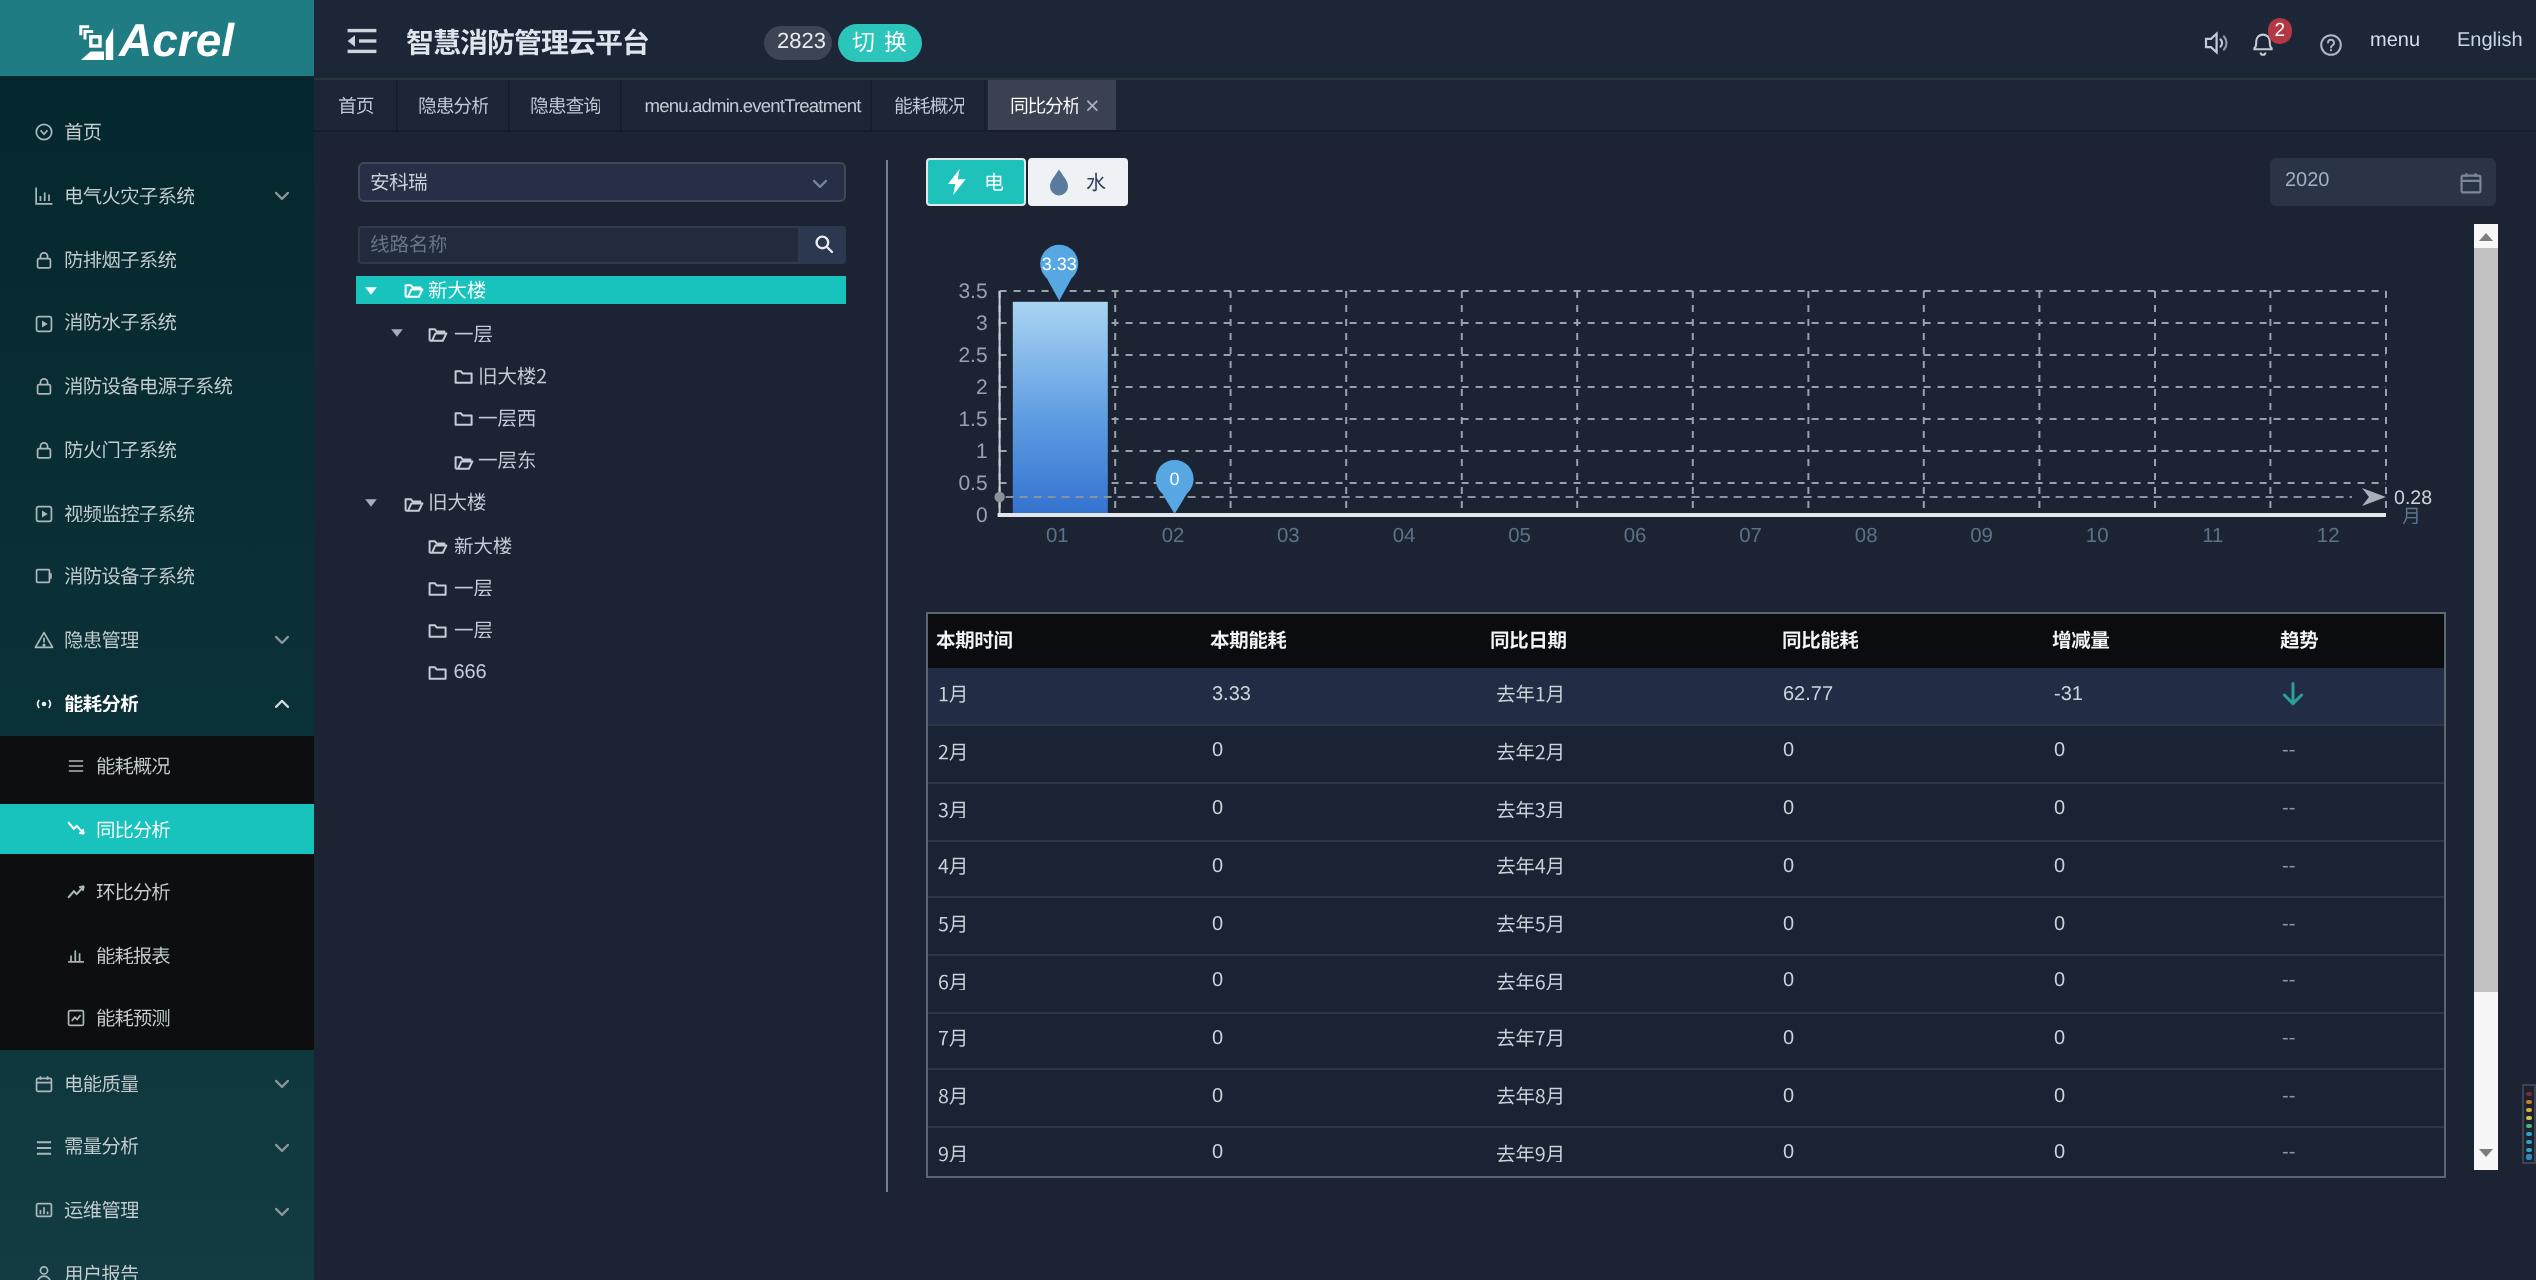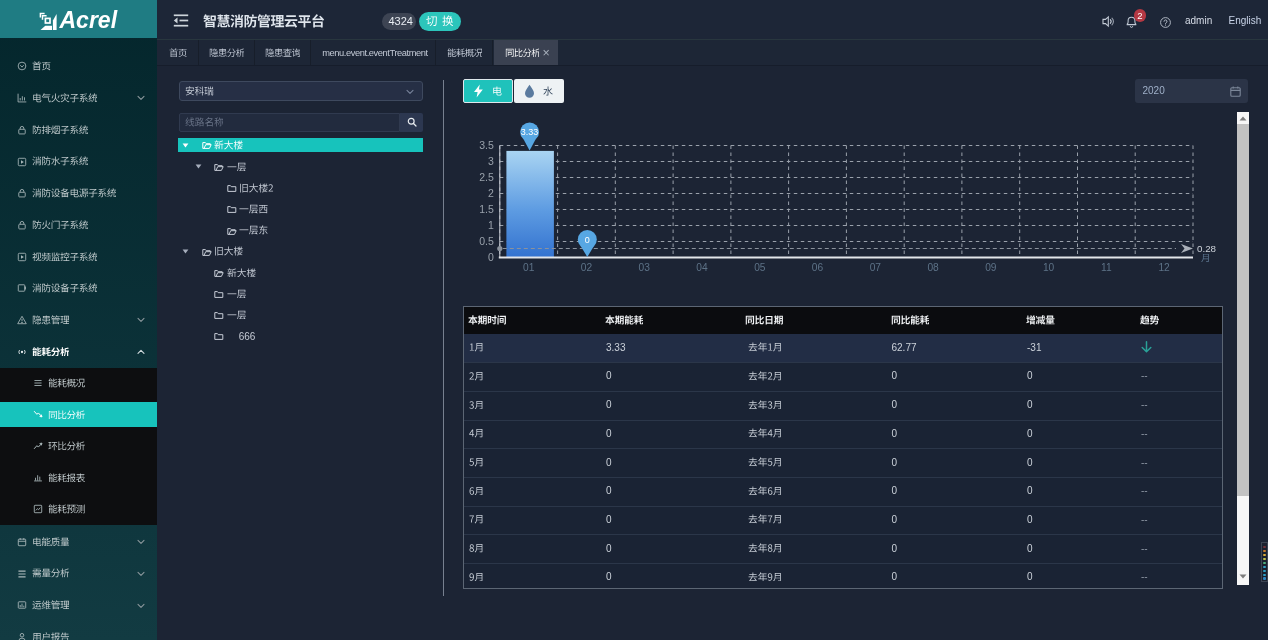--- a/index.html
+++ b/index.html
@@ -364,21 +364,21 @@
     <use href="#g6167b" x="964"></use>
     <use href="#g6d88b" x="1928"></use>
     <use href="#g9632b" x="2892"></use>
     <use href="#g7ba1b" x="3856"></use>
     <use href="#g7406b" x="4820"></use>
     <use href="#g4e91b" x="5784"></use>
     <use href="#g5e73b" x="6748"></use>
     <use href="#g53f0b" x="7712"></use>
   </svg>
 <div style="position:absolute;left:381.5px;top:13px;width:34.5px;height:16.5px;background:#3d4453;border-radius:8.5px;"></div>
-<div style="position:absolute;font-family:'Liberation Sans',sans-serif;font-size:11.0px;color:#e8ecf2;line-height:13.2px;white-space:pre;left:388.5px;top:14.9px;">4324</div>
+<div style="position:absolute;font-family:'Liberation Sans',sans-serif;font-size:11.0px;color:#e8ecf2;line-height:13.2px;white-space:pre;left:388.5px;top:14.9px;">2823</div>
 <div style="position:absolute;left:418.5px;top:11.5px;width:42.5px;height:19.5px;background:#2cc5bb;border-radius:10px;"></div>
 <svg style="position:absolute;left:425.5px;top:15.2px;" width="32.00" height="11.50" viewBox="0 -880 2783 1000" fill="#ffffff">
     <use href="#g5207" x="0"></use>
     <use href="#g6362" x="1391"></use>
   </svg>
 <svg style="position:absolute;left:1101.5px;top:14.5px" width="13" height="13" viewBox="0 0 13 13" fill="none" stroke="#c3cbd6" stroke-width="1.1">
     <path d="M1 4.4 H3.5 L6.3 1.9 V11.1 L3.5 8.6 H1 Z"></path>
     <path d="M8.3 4.7 a2.6 2.6 0 0 1 0 3.6" stroke-linecap="round"></path>
     <path d="M10 3.2 a5 5 0 0 1 0 6.6" stroke-linecap="round" opacity="0.7"></path>
   </svg>
@@ -386,21 +386,21 @@
     <path d="M1.2 8.6 V8.1 C1.9 7.6 2.1 6.8 2.1 5.8 V4.7 A3.4 3.4 0 0 1 8.9 4.7 V5.8 C8.9 6.8 9.1 7.6 9.8 8.1 V8.6 Z"></path>
     <path d="M4.3 10.2 a1.2 1.2 0 0 0 2.4 0" stroke-width="1"></path>
   </svg>
 <div style="position:absolute;left:1133.5px;top:9px;width:12.6px;height:12.6px;border-radius:6.5px;background:#b43843;"></div>
 <div style="position:absolute;font-family:'Liberation Sans',sans-serif;font-size:9.5px;color:#ffffff;line-height:11.4px;white-space:pre;left:1137.2px;top:9.9px;">2</div>
 <svg style="position:absolute;left:1160px;top:17px" width="11" height="11" viewBox="0 0 11 11" fill="none" stroke="#aeb6c2" stroke-width="1">
     <circle cx="5.5" cy="5.5" r="4.9"></circle>
     <path d="M4 4.3 a1.5 1.5 0 1 1 2.1 1.5 c-0.45 0.2 -0.6 0.45 -0.6 1" stroke-linecap="round"></path>
     <circle cx="5.5" cy="8.1" r="0.55" fill="#aeb6c2" stroke="none"></circle>
   </svg>
-<div style="position:absolute;font-family:'Liberation Sans',sans-serif;font-size:10.0px;color:#d7dde8;line-height:12.0px;white-space:pre;left:1185.0px;top:14.8px;">admin</div>
+<div style="position:absolute;font-family:'Liberation Sans',sans-serif;font-size:10.0px;color:#d7dde8;line-height:12.0px;white-space:pre;left:1185.0px;top:14.8px;">menu</div>
 <div style="position:absolute;font-family:Liberation Sans, sans-serif;font-size:10.0px;color:#c9d4e8;line-height:12.0px;white-space:pre;left:1228.5px;top:14.8px;">English</div>
 <div style="position:absolute;left:157px;top:40px;width:1111px;height:26px;background:#1d2636;border-bottom:1px solid #161d2b;box-sizing:border-box;"></div>
 <div style="position:absolute;left:493.5px;top:40px;width:64.5px;height:25px;background:#3a4151;"></div>
 <div style="position:absolute;left:198.0px;top:40px;width:1px;height:25px;background:#171e2a;"></div>
 <div style="position:absolute;left:253.6px;top:40px;width:1px;height:25px;background:#171e2a;"></div>
 <div style="position:absolute;left:309.5px;top:40px;width:1px;height:25px;background:#171e2a;"></div>
 <div style="position:absolute;left:434.5px;top:40px;width:1px;height:25px;background:#171e2a;"></div>
 <div style="position:absolute;left:491.5px;top:40px;width:1px;height:25px;background:#171e2a;"></div>
 <svg style="position:absolute;left:169.2px;top:48.2px;" width="17.77" height="9.40" viewBox="0 -880 1890 1000" fill="#c3cad6">
     <use href="#g9996" x="0"></use>
@@ -411,21 +411,21 @@
     <use href="#g60a3" x="945"></use>
     <use href="#g5206" x="1890"></use>
     <use href="#g6790" x="2835"></use>
   </svg>
 <svg style="position:absolute;left:264.7px;top:48.2px;" width="35.53" height="9.40" viewBox="0 -880 3780 1000" fill="#c3cad6">
     <use href="#g9690" x="0"></use>
     <use href="#g60a3" x="945"></use>
     <use href="#g67e5" x="1890"></use>
     <use href="#g8be2" x="2835"></use>
   </svg>
-<div style="position:absolute;font-family:'Liberation Sans',sans-serif;font-size:9.3px;color:#c3cad6;line-height:11.2px;white-space:pre;left:322.3px;top:47.7px;letter-spacing:-0.42px;">menu.event.eventTreatment</div>
+<div style="position:absolute;font-family:'Liberation Sans',sans-serif;font-size:9.3px;color:#c3cad6;line-height:11.2px;white-space:pre;left:322.3px;top:47.7px;letter-spacing:-0.42px;">menu.admin.eventTreatment</div>
 <svg style="position:absolute;left:446.5px;top:48.2px;" width="35.72" height="9.40" viewBox="0 -880 3800 1000" fill="#c3cad6">
     <use href="#g80fd" x="0"></use>
     <use href="#g8017" x="950"></use>
     <use href="#g6982" x="1900"></use>
     <use href="#g51b5" x="2850"></use>
   </svg>
 <svg style="position:absolute;left:504.5px;top:48.2px;" width="34.97" height="9.40" viewBox="0 -880 3720 1000" fill="#ffffff">
     <use href="#g540c" x="0"></use>
     <use href="#g6bd4" x="930"></use>
     <use href="#g5206" x="1860"></use>
@@ -529,21 +529,21 @@
 <svg style="position:absolute;left:214.1px;top:310.9px" width="10" height="9" viewBox="0 0 10 9" fill="none" stroke="#c6ccd6" stroke-width="1" stroke-linejoin="round">
     <path d="M0.8 7.4 V1.6 h2.6 l0.9 1.1 h4.5 v4.7 Z"></path>
   </svg>
 <svg style="position:absolute;left:226.7px;top:309.7px;" width="19.40" height="9.80" viewBox="0 -880 1980 1000" fill="#c6ccd6">
     <use href="#g4e00" x="0"></use>
     <use href="#g5c42" x="990"></use>
   </svg>
 <svg style="position:absolute;left:214.1px;top:332.0px" width="10" height="9" viewBox="0 0 10 9" fill="none" stroke="#c6ccd6" stroke-width="1" stroke-linejoin="round">
     <path d="M0.8 7.4 V1.6 h2.6 l0.9 1.1 h4.5 v4.7 Z"></path>
   </svg>
-<div style="position:absolute;font-family:'Liberation Sans',sans-serif;font-size:10.0px;color:#c6ccd6;line-height:12.0px;white-space:pre;left:226.7px;top:330.6px;margin-left:12px;">666</div>
+<div style="position:absolute;font-family:'Liberation Sans',sans-serif;font-size:10.0px;color:#c6ccd6;line-height:12.0px;white-space:pre;left:226.7px;top:330.6px;">666</div>
 <div style="position:absolute;left:442.5px;top:80px;width:1px;height:516px;background:#77808f;"></div>
 <div style="position:absolute;left:462.5px;top:79px;width:50px;height:24px;background:#1fc2bb;border:1px solid #dfe8ec;border-radius:2px;box-sizing:border-box;"></div>
 <svg style="position:absolute;left:472px;top:84px" width="13" height="14" viewBox="0 0 13 14">
     <path d="M7.8 0.5 L2 8 H5.6 L4.6 13.5 L10.8 5.6 H6.9 Z" fill="#ffffff"></path>
   </svg>
 <svg style="position:absolute;left:491.8px;top:85.7px;" width="10.00" height="10.00" viewBox="0 -880 1000 1000" fill="#ffffff">
     <use href="#g7535" x="0"></use>
   </svg>
 <div style="position:absolute;left:514px;top:79px;width:50px;height:24px;background:#eef2f4;border-radius:2px;"></div>
 <svg style="position:absolute;left:524px;top:84px" width="11" height="14" viewBox="0 0 11 14">

